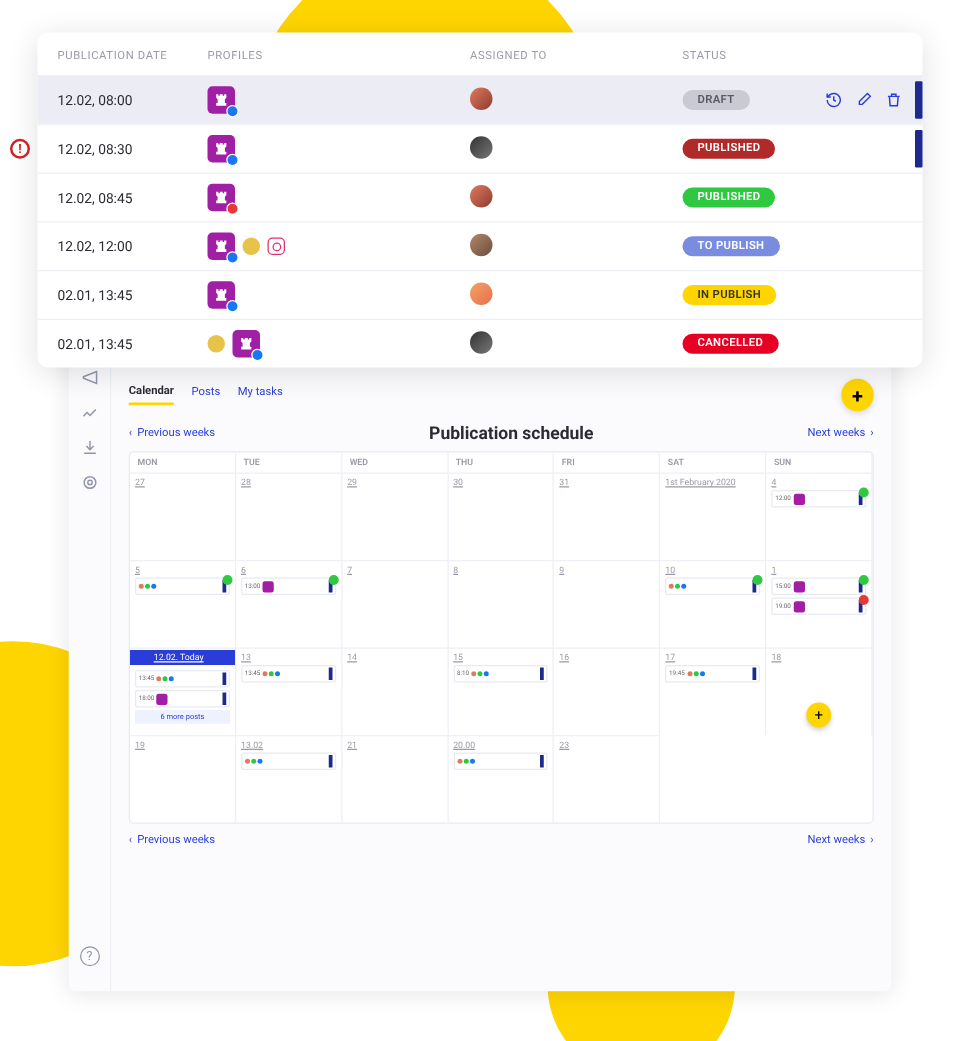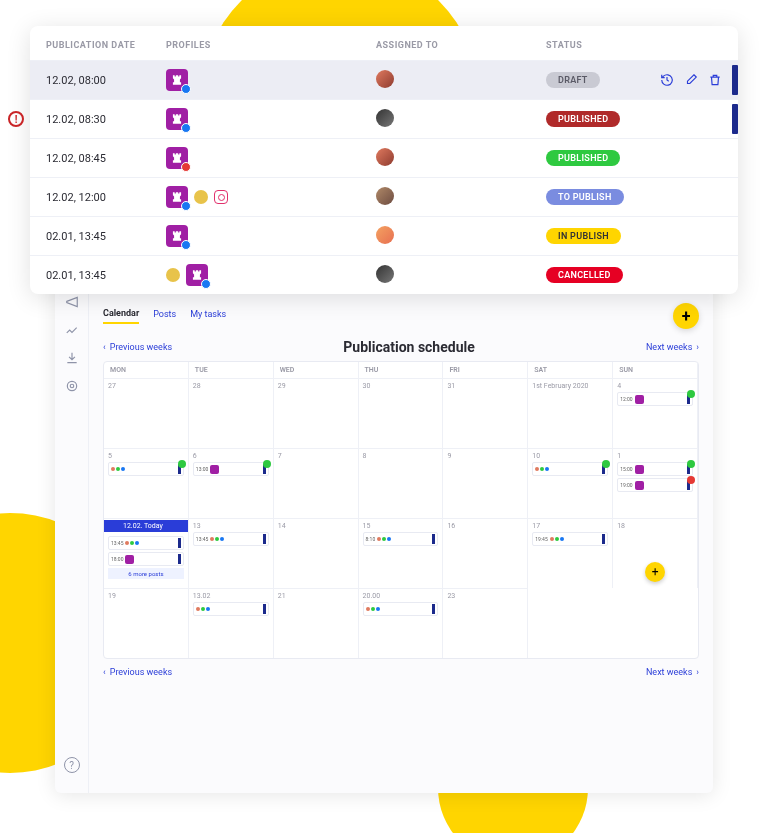--- a/index.html
+++ b/index.html
@@ -6,21 +6,21 @@
 body { font-family: -apple-system, BlinkMacSystemFont, "Segoe UI", Roboto, sans-serif; background: #fff; width: 768px; height: 833px; position: relative; overflow: hidden; }
 
 
 .blob { position: absolute; border-radius: 50%; background: #ffd500; z-index: 0; }
 .blob-top { width: 280px; height: 280px; top: -40px; left: 200px; }
 .blob-left { width: 260px; height: 260px; bottom: 60px; left: -120px; }
 .blob-yellow-small { width: 150px; height: 150px; bottom: -30px; right: 180px; background: #ffd500; }
 
 
 .table-card { position: absolute; top: 26px; left: 30px; right: 30px; background: #fff; border-radius: 8px; box-shadow: 0 4px 24px rgba(0,0,0,0.12); z-index: 3; padding: 0; }
-.thead { display: flex; padding: 14px 16px 10px; font-size: 9px; letter-spacing: 0.5px; color: #9a9aa6; font-weight: 700; align-items: flex-end; }
+.thead { display: flex; padding: 14px 16px 10px; font-size: 9px; letter-spacing: 0.5px; color: #9a9aa6; font-weight: 400; align-items: flex-end; }
 .col-date { width: 120px; }
 .col-profiles { width: 210px; }
 .col-assigned { width: 170px; }
 .col-status { flex: 1; }
 .row { display: flex; align-items: center; padding: 8px 16px; border-top: 1px solid #eef0f6; font-size: 11px; position: relative; min-height: 34px; }
 .row.highlight { background: #ecedf4; }
 .row .date { width: 120px; color: #2b2b33; }
 .row .profiles { width: 210px; display: flex; gap: 6px; align-items: center; }
 .row .assigned { width: 170px; }
 .row .status { flex: 1; display: flex; align-items: center; gap: 20px; }
@@ -81,21 +81,21 @@
 
 .cal-nav { display: flex; align-items: center; margin-top: 10px; font-size: 9px; color: #2a3dd8; }
 .cal-nav .title { flex: 1; text-align: center; color: #2b2b33; font-weight: 700; font-size: 14px; }
 .nav-link { cursor: pointer; display: flex; align-items: center; gap: 4px; }
 
 .cal { margin-top: 6px; border: 1px solid #e8eaf2; border-radius: 4px; background: #fff; font-size: 7px; }
 .cal-head { display: grid; grid-template-columns: repeat(7,1fr); }
 .cal-head div { padding: 4px 6px; color: #9a9aa6; font-weight: 600; border-right: 1px solid #eef0f6; }
 .cal-body { display: grid; grid-template-columns: repeat(7,1fr); }
 .cell { border-top: 1px solid #eef0f6; border-right: 1px solid #eef0f6; min-height: 70px; padding: 3px 4px; position: relative; }
-.cell .dn { font-size: 7px; color: #9a9aa6; }
+.cell .dn { font-size: 7px; color: #9a9aa6; text-decoration: underline; }
 .cell .dn.today-badge { background: #2a3dd8; color: #fff; padding: 2px 19px; display: inline-block; margin: -3px -4px 2px; width: calc(100% + 8px); }
 .ev { background: #fff; border: 1px solid #e8eaf2; border-radius: 2px; padding: 1px 2px; margin-top: 2px; display: flex; align-items: center; gap: 2px; position: relative; height: 14px; }
 .ev .t { font-size: 5px; color: #666; }
 .ev .mark { position: absolute; top: -3px; right: -3px; width: 8px; height: 8px; border-radius: 50%; }
 .mk-g { background: #2ec940; }
 .mk-r { background: #e53935; }
 .ev-bar { width: 3px; height: 10px; background: #1c2a8c; margin-left: auto; }
 .mini-pic { width: 9px; height: 9px; border-radius: 2px; background: #a01fa4; }
 .more { text-align: center; font-size: 6px; color: #2a3dd8; background: #eef2ff; padding: 2px; margin-top: 2px; cursor: pointer; }
 .cell-fab { width: 20px; height: 20px; border-radius: 50%; background: #ffd500; position: absolute; bottom: 6px; left: 50%; transform: translateX(-50%); display: flex; align-items: center; justify-content: center; font-size: 12px; cursor: pointer; box-shadow: 0 2px 4px rgba(0,0,0,0.2); }

